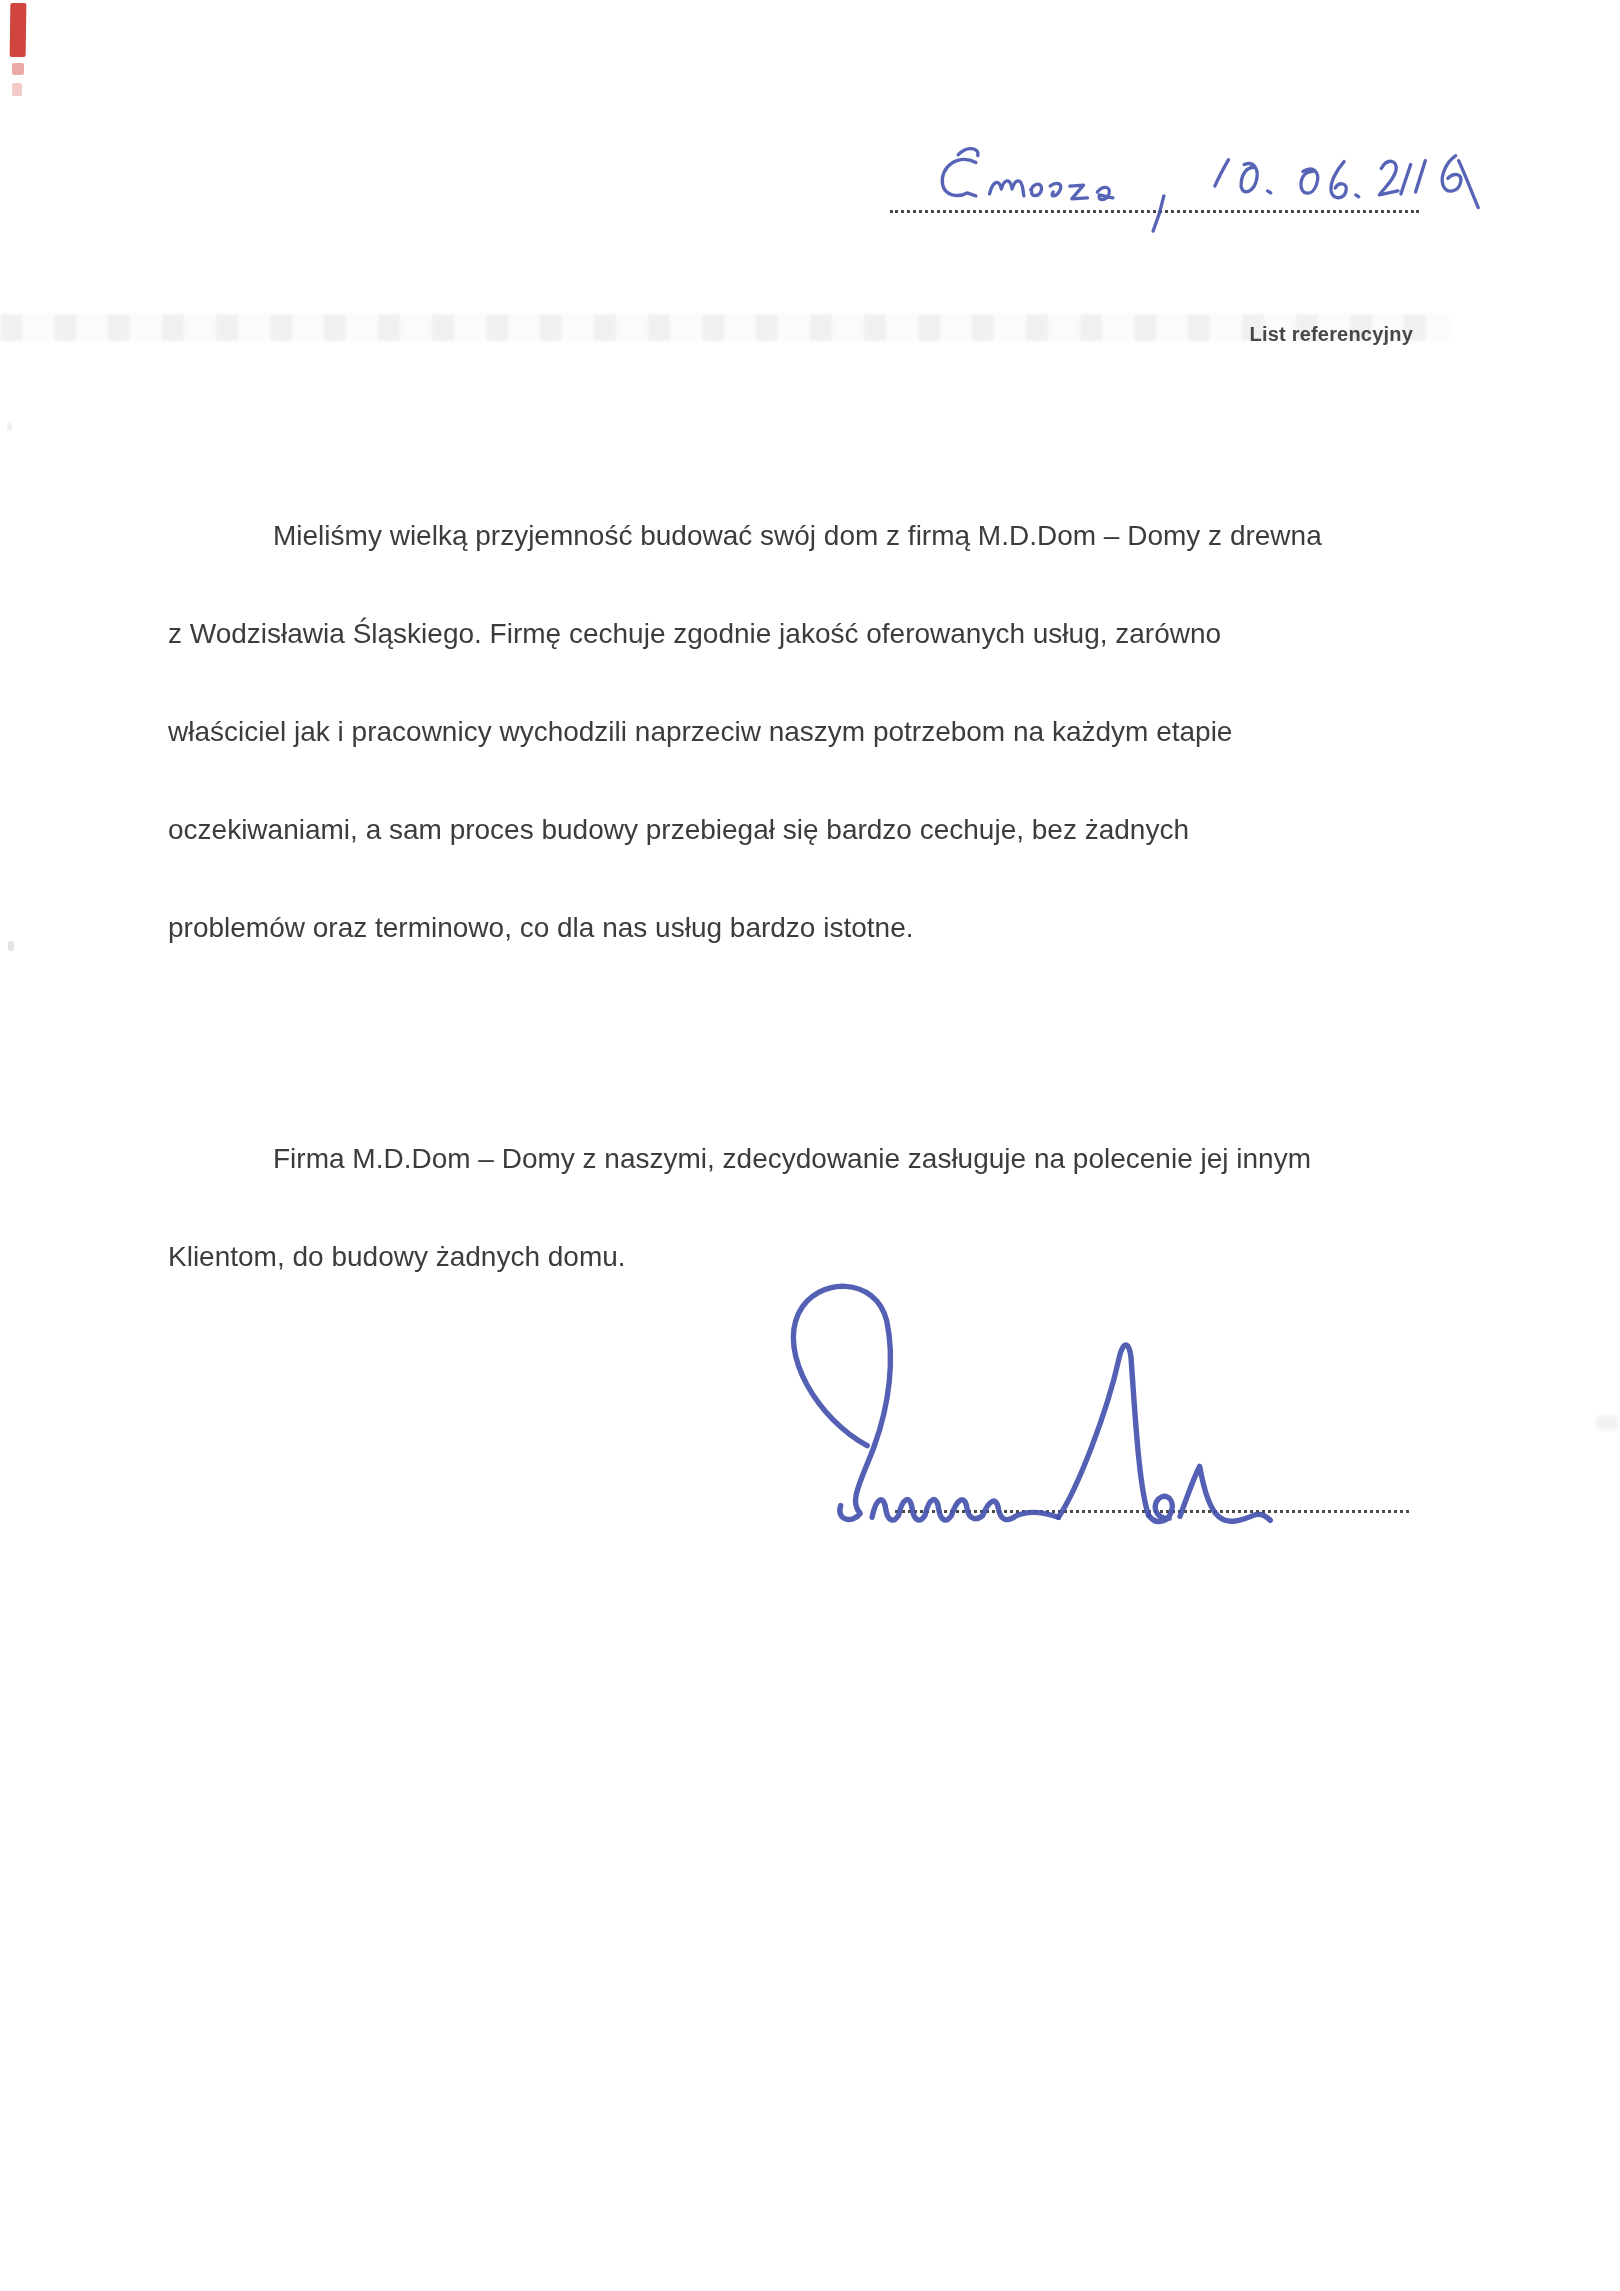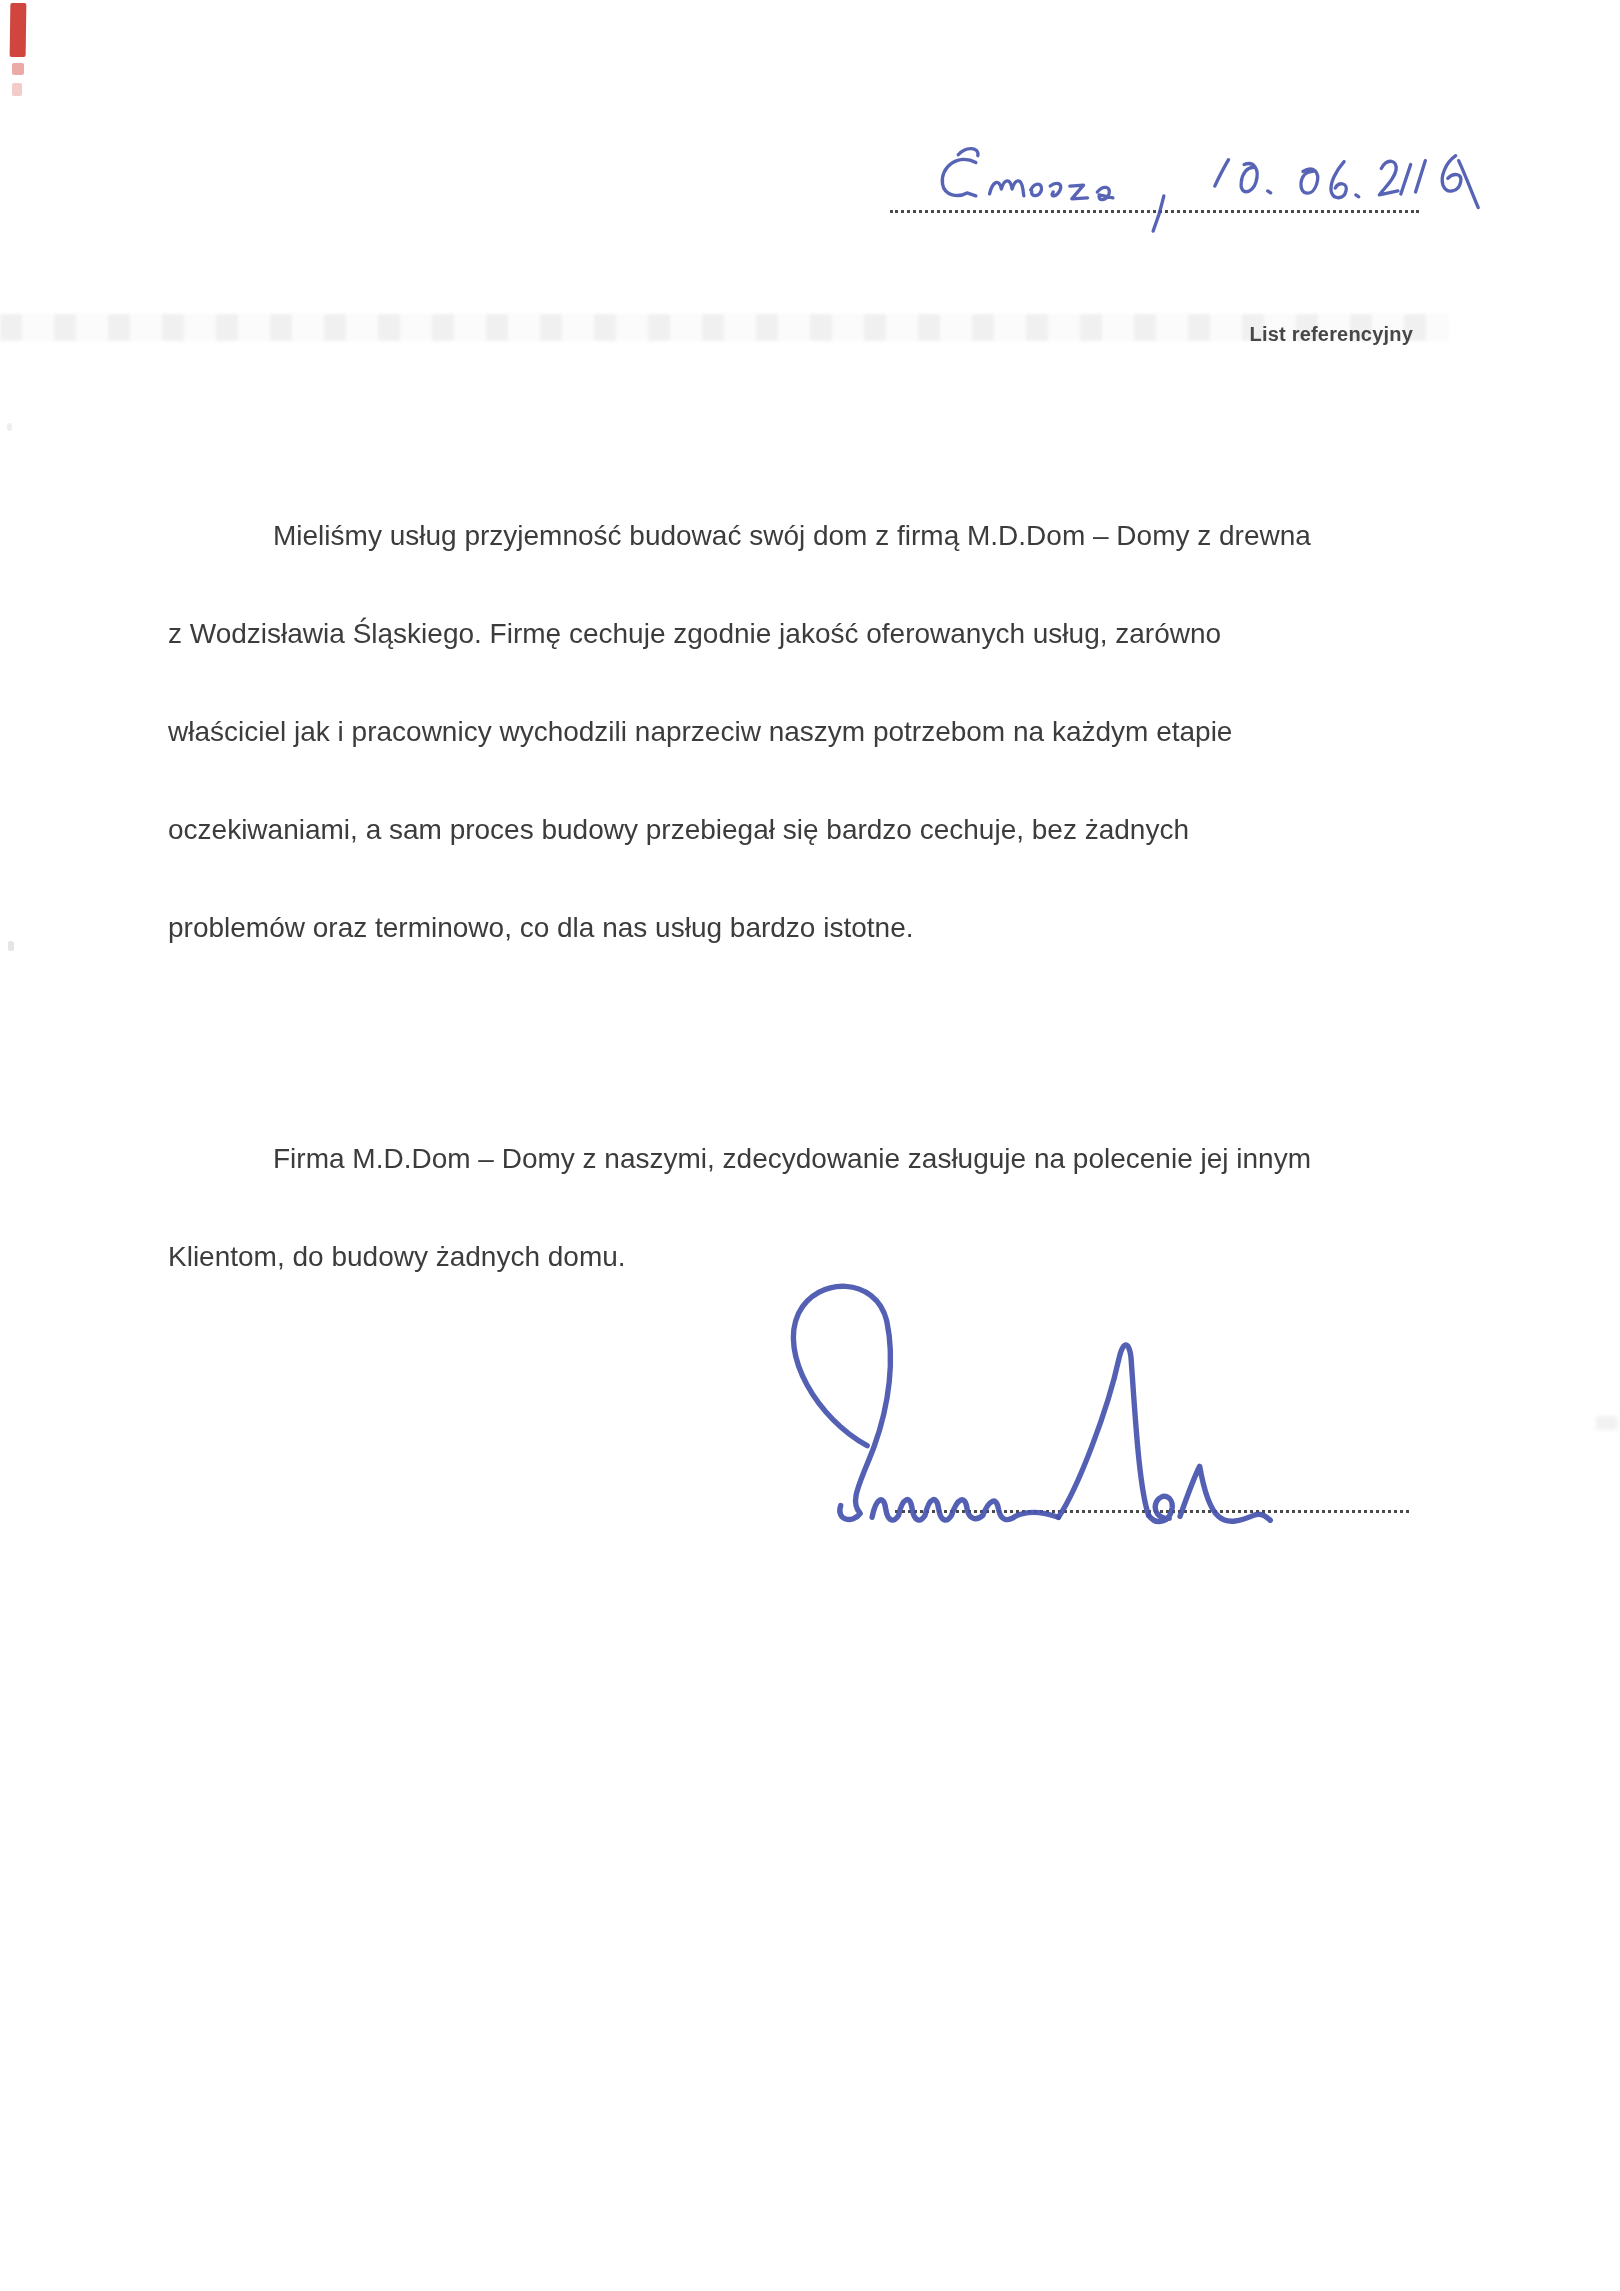--- a/index.html
+++ b/index.html
@@ -93,21 +93,21 @@
     <path d="M 470,28 C 476,17 487,19 485,30 C 483,40 472,49 468,55 L 487,51"></path>
     <path d="M 500,24 L 490,54"></path>
     <path d="M 515,20 L 505,52"></path>
     <path d="M 546,15 C 536,22 530,36 533,45 C 537,55 549,52 551,42 C 553,33 544,32 538,38"></path>
     <path d="M 549,20 C 556,35 563,54 569,68"></path>
   </svg>
 
   <div class="title">List referencyjny</div>
 
   <div class="body-block p1">
-    <div class="line indent">Mieliśmy usług przyjemność budować swój dom z firmą M.D.Dom – Domy z drewna</div>
+    <div class="line indent">Mieliśmy wielką przyjemność budować swój dom z firmą M.D.Dom – Domy z drewna</div>
     <div class="line">z Wodzisławia Śląskiego. Firmę cechuje zgodnie jakość oferowanych usług, zarówno</div>
     <div class="line">właściciel jak i pracownicy wychodzili naprzeciw naszym potrzebom na każdym etapie</div>
     <div class="line">oczekiwaniami, a sam proces budowy przebiegał się bardzo cechuje, bez żadnych</div>
     <div class="line">problemów  oraz terminowo, co dla nas usług bardzo istotne.</div>
   </div>
 
   <div class="body-block p2">
     <div class="line indent">Firma M.D.Dom – Domy z naszymi, zdecydowanie zasługuje na polecenie jej innym</div>
     <div class="line">Klientom, do budowy żadnych domu.</div>
   </div>

